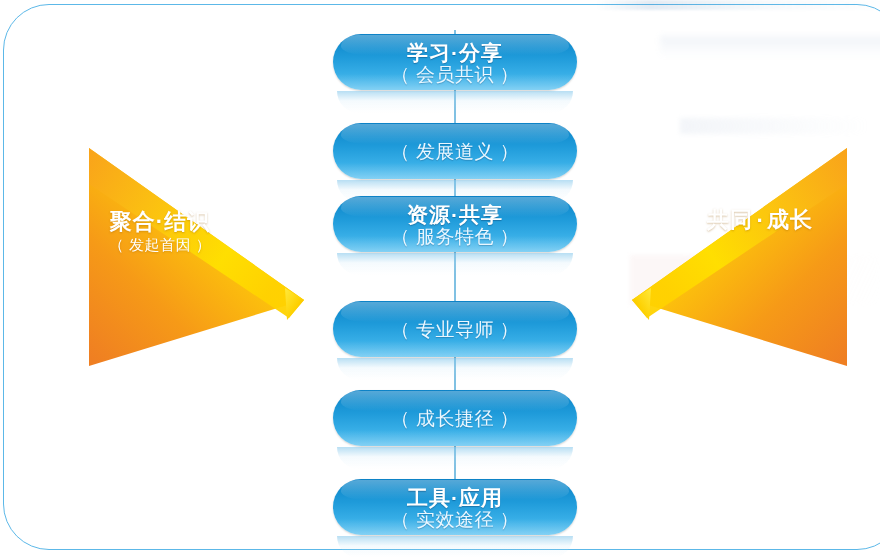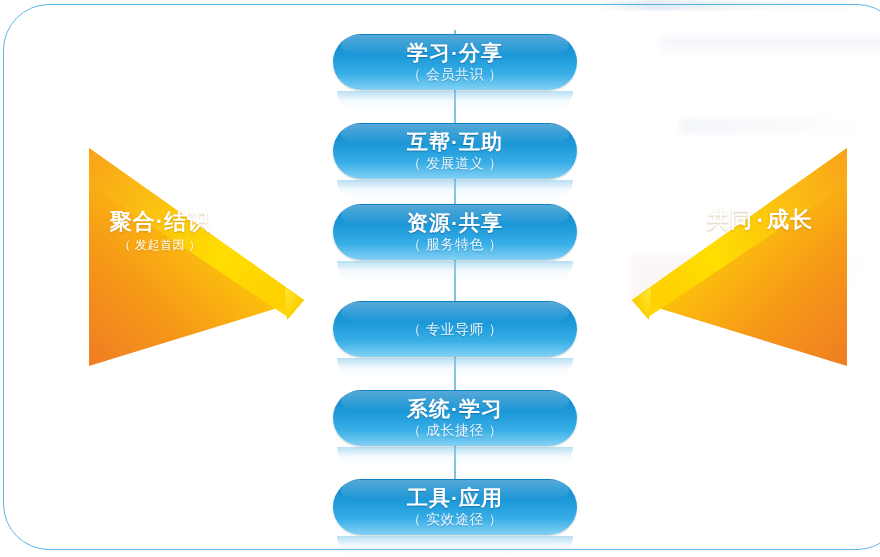--- a/index.html
+++ b/index.html
@@ -131,21 +131,21 @@
     font-weight: bold;
     letter-spacing: 1px;
     line-height: 25px;
     text-shadow: 0 1px 1px rgba(0,40,80,.35);
     white-space: nowrap;
   }
   .pill-sub {
     position: relative;
     z-index: 2;
     color: #eaf7ff;
-    font-size: 14px;
+    font-size: 19px;
     line-height: 19px;
     letter-spacing: .5px;
     white-space: nowrap;
     text-shadow: 0 1px 1px rgba(0,40,80,.25);
   }
 
   
   .pill-reflect {
     position: relative;
     margin: 1px auto 0;
@@ -173,21 +173,21 @@
     text-shadow: 0 1px 2px rgba(150,90,0,.35);
   }
   .arrow-title {
     font-size: 22px;
     font-weight: bold;
     letter-spacing: 1px;
     line-height: 27px;
     white-space: nowrap;
   }
   .arrow-sub {
-    font-size: 12px;
+    font-size: 15px;
     line-height: 20px;
     letter-spacing: .5px;
     white-space: nowrap;
   }
 </style>
 </head>
 <body>
 
 <div class="stage">
 
@@ -270,44 +270,42 @@
   <div class="pill-wrap" style="top:34px;">
     <div class="pill">
       <div class="pill-title">学习·分享</div>
       <div class="pill-sub">（ 会员共识 ）</div>
     </div>
     <div class="pill-reflect"></div>
   </div>
 
   <div class="pill-wrap" style="top:123px;">
     <div class="pill">
-      <div class="pill-title">互帮·互助</div>
       <div class="pill-sub">（ 发展道义 ）</div>
     </div>
     <div class="pill-reflect"></div>
   </div>
 
-  <div class="pill-wrap" style="top:204px;">
+  <div class="pill-wrap" style="top:196px;">
     <div class="pill">
       <div class="pill-title">资源·共享</div>
       <div class="pill-sub">（ 服务特色 ）</div>
     </div>
     <div class="pill-reflect"></div>
   </div>
 
   <div class="pill-wrap" style="top:301px;">
     <div class="pill">
       <div class="pill-sub">（ 专业导师 ）</div>
     </div>
     <div class="pill-reflect"></div>
   </div>
 
   <div class="pill-wrap" style="top:390px;">
     <div class="pill">
-      <div class="pill-title">系统·学习</div>
       <div class="pill-sub">（ 成长捷径 ）</div>
     </div>
     <div class="pill-reflect"></div>
   </div>
 
   <div class="pill-wrap" style="top:479px;">
     <div class="pill">
       <div class="pill-title">工具·应用</div>
       <div class="pill-sub">（ 实效途径 ）</div>
     </div>

